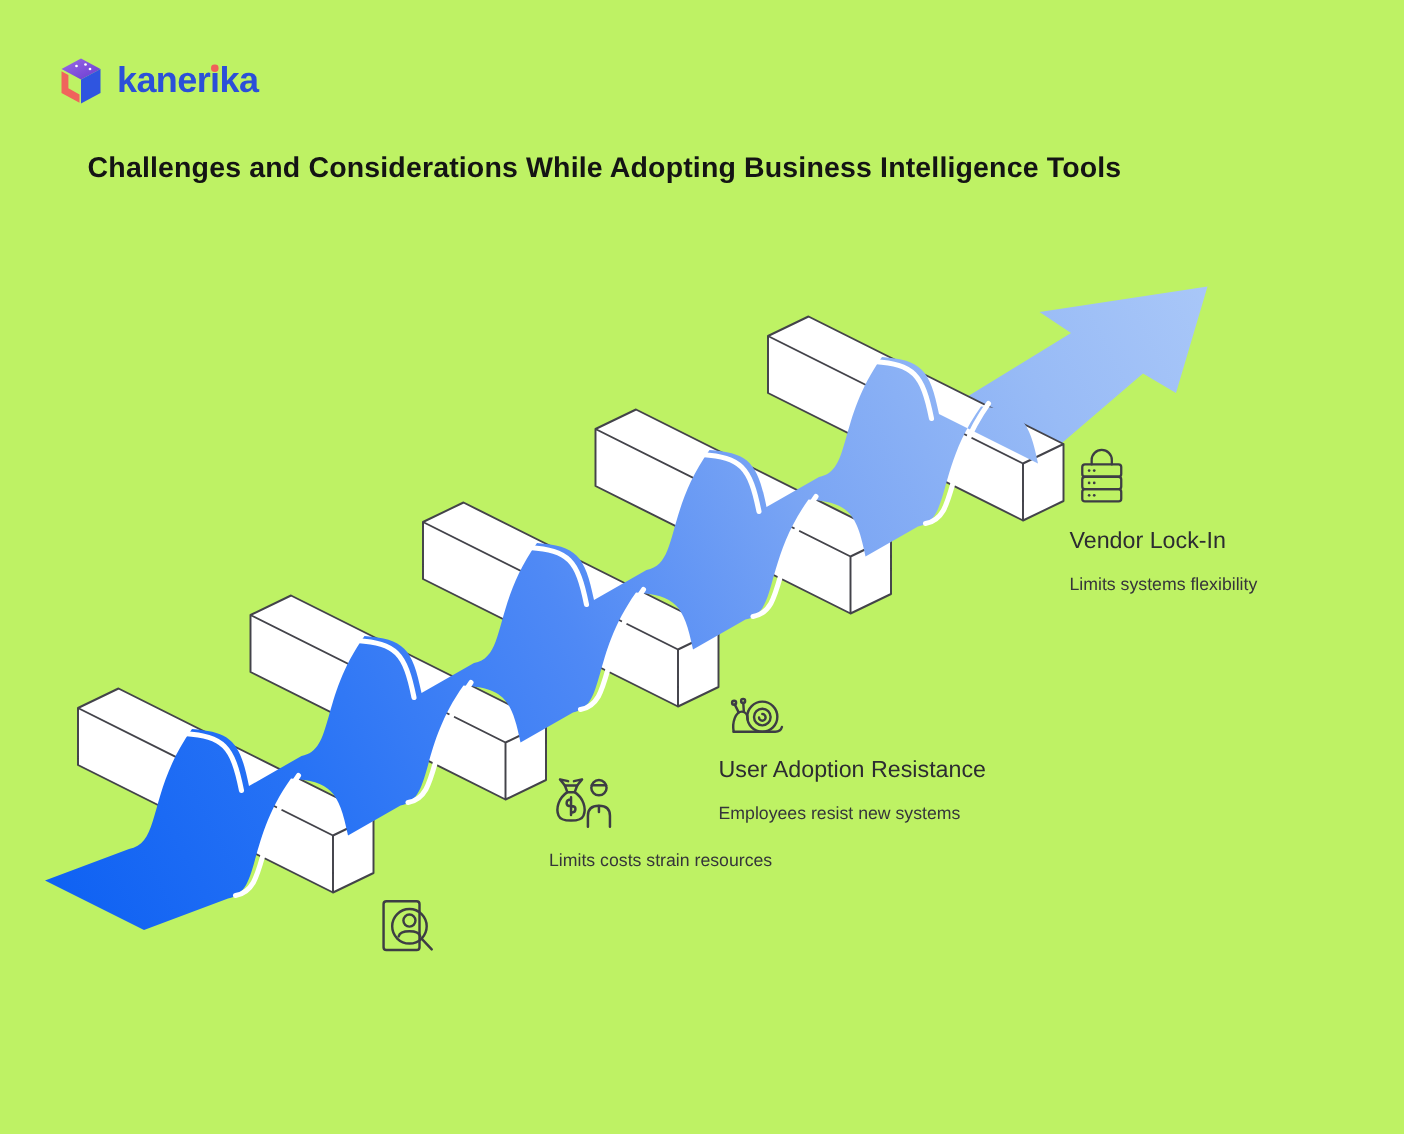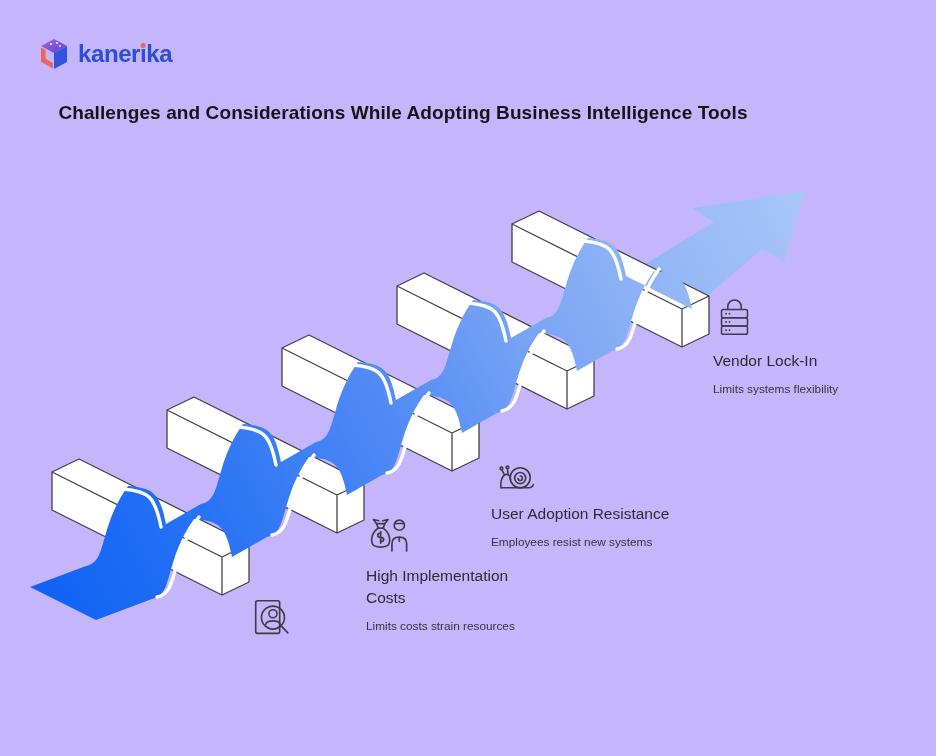--- a/index.html
+++ b/index.html
@@ -1,17 +1,17 @@
 <!DOCTYPE html>
 <html><head>
 <meta charset="utf-8">
 <style>
   html,body{margin:0;padding:0;background:#ffffff;}
   .canvas{
-    position:relative;width:936px;height:756px;background:#c4b5fd;overflow:hidden;
+    position:relative;width:936px;height:756px;background:#bef264;overflow:hidden;
     font-family:"Liberation Sans", sans-serif;
   }
   
   .logo{position:absolute;left:38px;top:36px;display:flex;align-items:center;gap:8px;}
   .logo-mark{display:block;}
   .wordmark{font-size:24px;font-weight:700;color:#2b4fd8;letter-spacing:-0.4px;line-height:1;}
   .brand-i{position:relative;display:inline-block;}
   .brand-i::after{content:"";position:absolute;width:4.6px;height:4.6px;border-radius:50%;
     background:#f0605a;top:1px;left:50%;transform:translateX(-50%);}
   
@@ -19,21 +19,21 @@
     font-size:19px;font-weight:700;color:#141414;letter-spacing:0.1px;}
   
   .scene{position:absolute;left:0;top:0;width:936px;height:756px;}
   
   .challenge{position:absolute;}
   .ch-icon{display:block;}
   .ch-title{font-size:15.5px;line-height:1.42;color:#2c2c31;margin-top:9px;}
   .ch-desc{font-size:11.8px;line-height:1.4;color:#35353a;margin-top:9px;}
   .c1{left:249px;top:596px;width:200px;}
   .c2{left:366px;top:509px;width:168px;}
-  .c3{left:479px;top:452px;width:230px;margin-left:12px;}
+  .c3{left:479px;top:452px;width:230px;}
   .c4{left:597px;top:359px;width:178px;}
   .c4 .ch-desc{width:150px;}
   .c5{left:713px;top:297px;width:180px;}
   .nowrap{white-space:nowrap;}
   .icon-stroke{stroke:#3d3d44;stroke-width:1.7;fill:none;stroke-linecap:round;stroke-linejoin:round;}
 </style>
 </head>
 <body>
 
 <div class="canvas">
@@ -127,21 +127,20 @@
         <path d="M12.5,19.5 L10.8,15 L19.2,15 L17.5,19.5 Z"></path>
         <path d="M10.8,15 L7.5,10.8 L13,12"></path>
         <path d="M19.2,15 L22.5,10.8 L17,12"></path>
         <path d="M15,24.5 C12.8,24.5 12,25.6 12,27 C12,28.4 13,29 15,29 C17,29 18,29.6 18,31 C18,32.4 17.2,33.5 15,33.5 M15,23 L15,35"></path>
         <circle cx="34" cy="16.5" r="5.2"></circle>
         <path d="M29.2,14.8 L38.8,14.8"></path>
         <path d="M26.5,43 L26.5,35.5 C26.5,30.5 29.8,28.7 34,28.7 C38.2,28.7 41.5,30.5 41.5,35.5 L41.5,43"></path>
         <path d="M34,29 L34,33"></path>
       </g>
     </svg>
-    <div class="ch-title">High Implementation Costs</div>
     <div class="ch-desc nowrap">Limits costs strain resources</div>
   </div>
 
   <div class="challenge c3">
     <svg class="ch-icon" width="46" height="42" viewBox="0 0 48 44">
       <g class="icon-stroke">
         <path d="M30.5,37.5 A10.5,10.5 0 1 1 41,27 A10.5,10.5 0 0 1 30.5,37.5"></path>
         <path d="M30.5,21.5 A5.8,5.8 0 1 0 36.3,27.3 A5.8,5.8 0 0 0 30.5,21.5"></path>
         <path d="M30.5,25.2 A2.3,2.3 0 1 1 28.2,27.5"></path>
         <path d="M10.5,37.5 C9.3,31 11.8,23.5 16.3,23.5 C19,23.5 20.3,26 20.3,29"></path>

